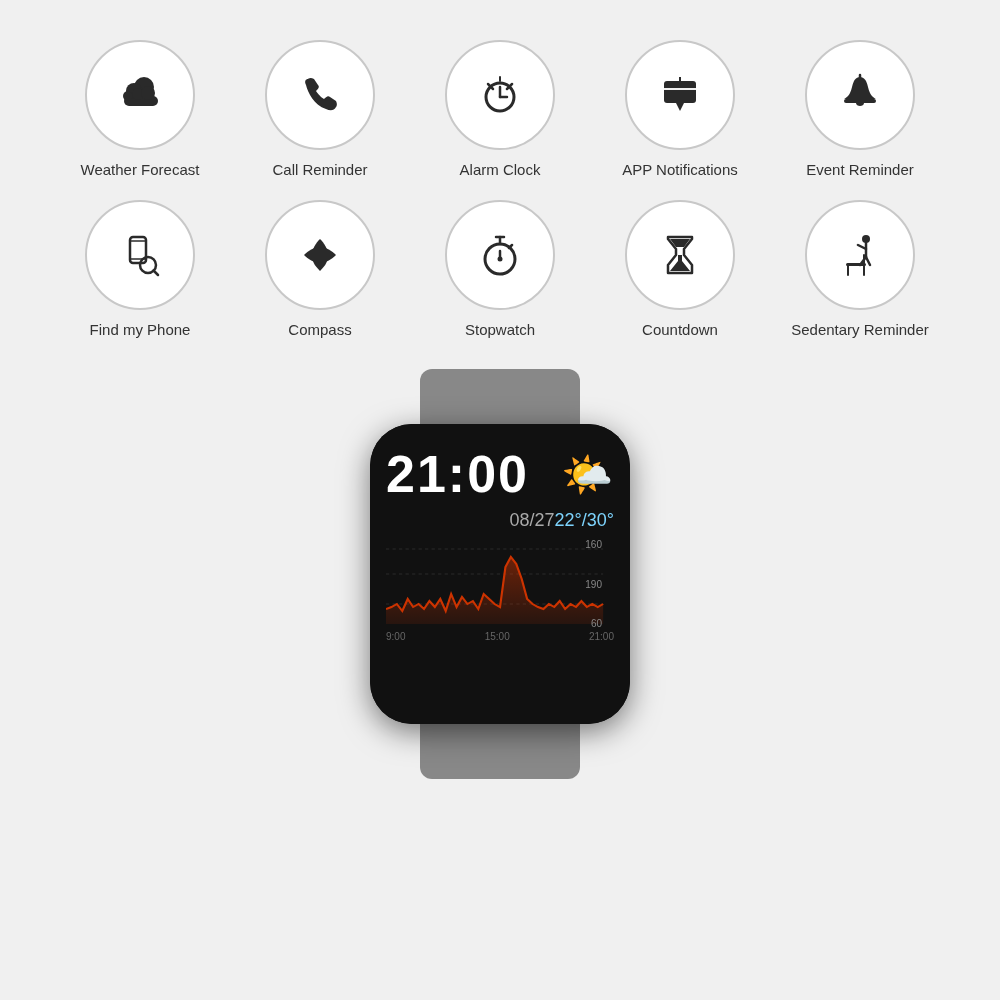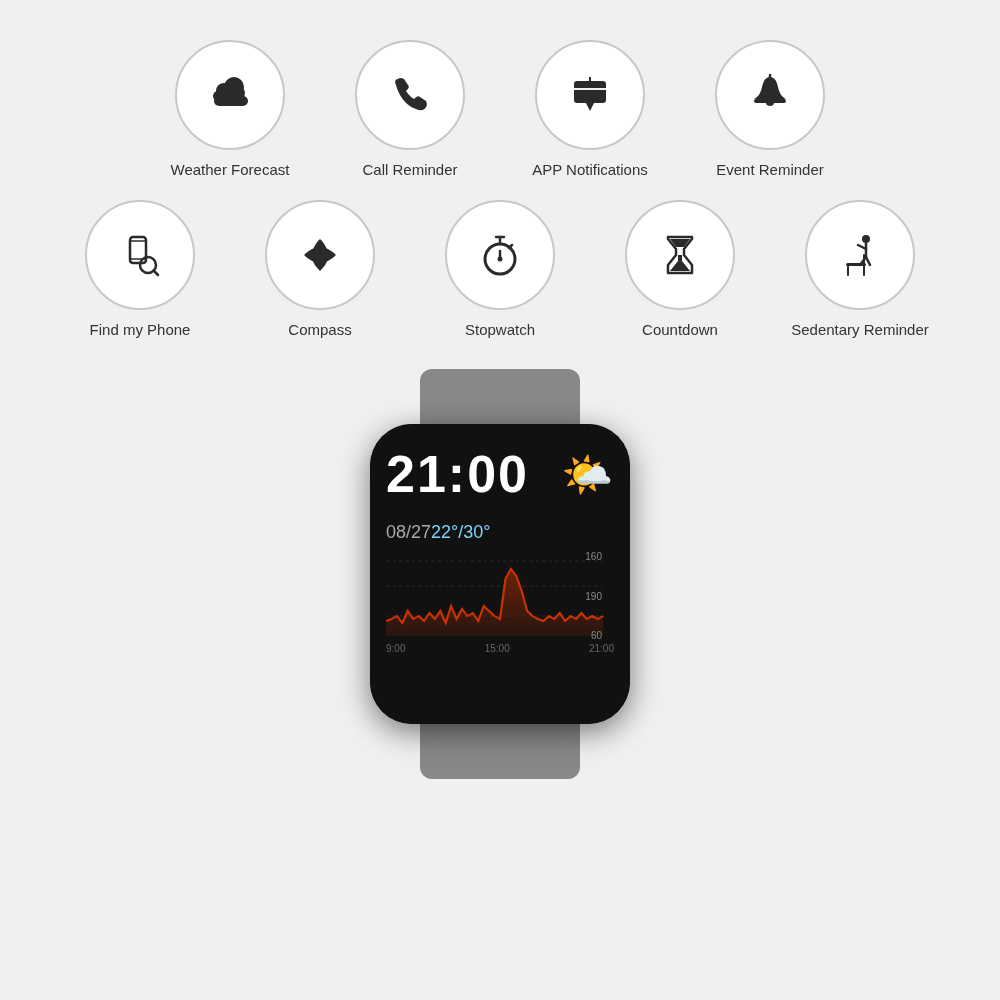--- a/index.html
+++ b/index.html
@@ -124,23 +124,23 @@
       color: white;
       letter-spacing: 2px;
     }
 
     .watch-weather-icon {
       font-size: 42px;
     }
 
     .watch-info-row {
       display: flex;
-      justify-content: flex-start;
-      align-items: center;
-      margin-top: 18px;
+      justify-content: flex-end;
+      align-items: center;
+      margin-top: 6px;
     }
 
     .watch-date {
       font-size: 18px;
       color: #aaa;
     }
 
     .watch-temp {
       font-size: 18px;
       color: #7dd3fc;
@@ -220,20 +220,33 @@
 
       <div class="icon-item">
         <div class="icon-circle">
           <svg viewBox="0 0 52 52">
             <path d="M14 10 C14 10 16 8 20 10 L24 16 C26 18 24 20 22 22 C22 22 26 28 30 30 C32 28 34 26 36 28 L42 32 C44 36 42 38 42 38 C40 42 36 42 32 40 C20 36 14 24 12 16 C10 12 12 10 14 10Z" fill="#2a2a2a"></path>
           </svg>
         </div>
         <span class="icon-label">Call Reminder</span>
       </div>
 
+      <div class="icon-item">
+        <div class="icon-circle">
+          <svg viewBox="0 0 52 52">
+            <circle cx="26" cy="28" r="14" fill="none" stroke="#2a2a2a" stroke-width="3"></circle>
+            <line x1="26" y1="28" x2="26" y2="18" stroke="#2a2a2a" stroke-width="2.5" stroke-linecap="round"></line>
+            <line x1="26" y1="28" x2="33" y2="28" stroke="#2a2a2a" stroke-width="2.5" stroke-linecap="round"></line>
+            <line x1="14" y1="15" x2="19" y2="20" stroke="#2a2a2a" stroke-width="2.5" stroke-linecap="round"></line>
+            <line x1="38" y1="15" x2="33" y2="20" stroke="#2a2a2a" stroke-width="2.5" stroke-linecap="round"></line>
+            <line x1="26" y1="12" x2="26" y2="8" stroke="#2a2a2a" stroke-width="2" stroke-linecap="round"></line>
+          </svg>
+        </div>
+        <span class="icon-label">Alarm Clock</span>
+      </div>
 
       <div class="icon-item">
         <div class="icon-circle">
           <svg viewBox="0 0 52 52">
             <rect x="10" y="12" width="32" height="22" rx="3" fill="#2a2a2a"></rect>
             <line x1="10" y1="20" x2="42" y2="20" stroke="#f0f0f0" stroke-width="2"></line>
             <polygon points="22,34 30,34 26,42" fill="#2a2a2a"></polygon>
             <line x1="26" y1="8" x2="26" y2="12" stroke="#2a2a2a" stroke-width="2"></line>
           </svg>
         </div>

